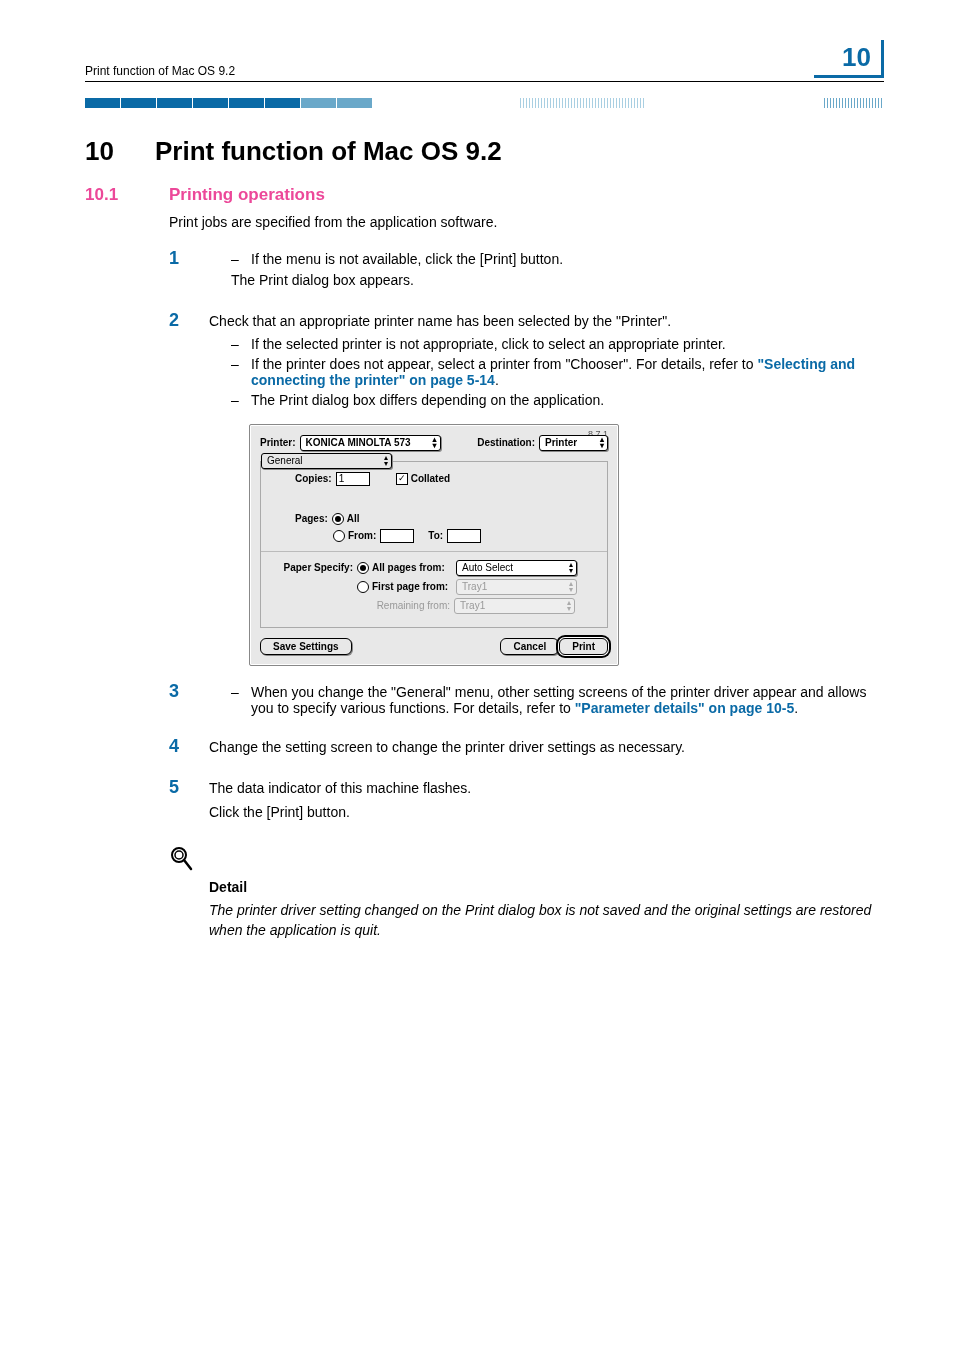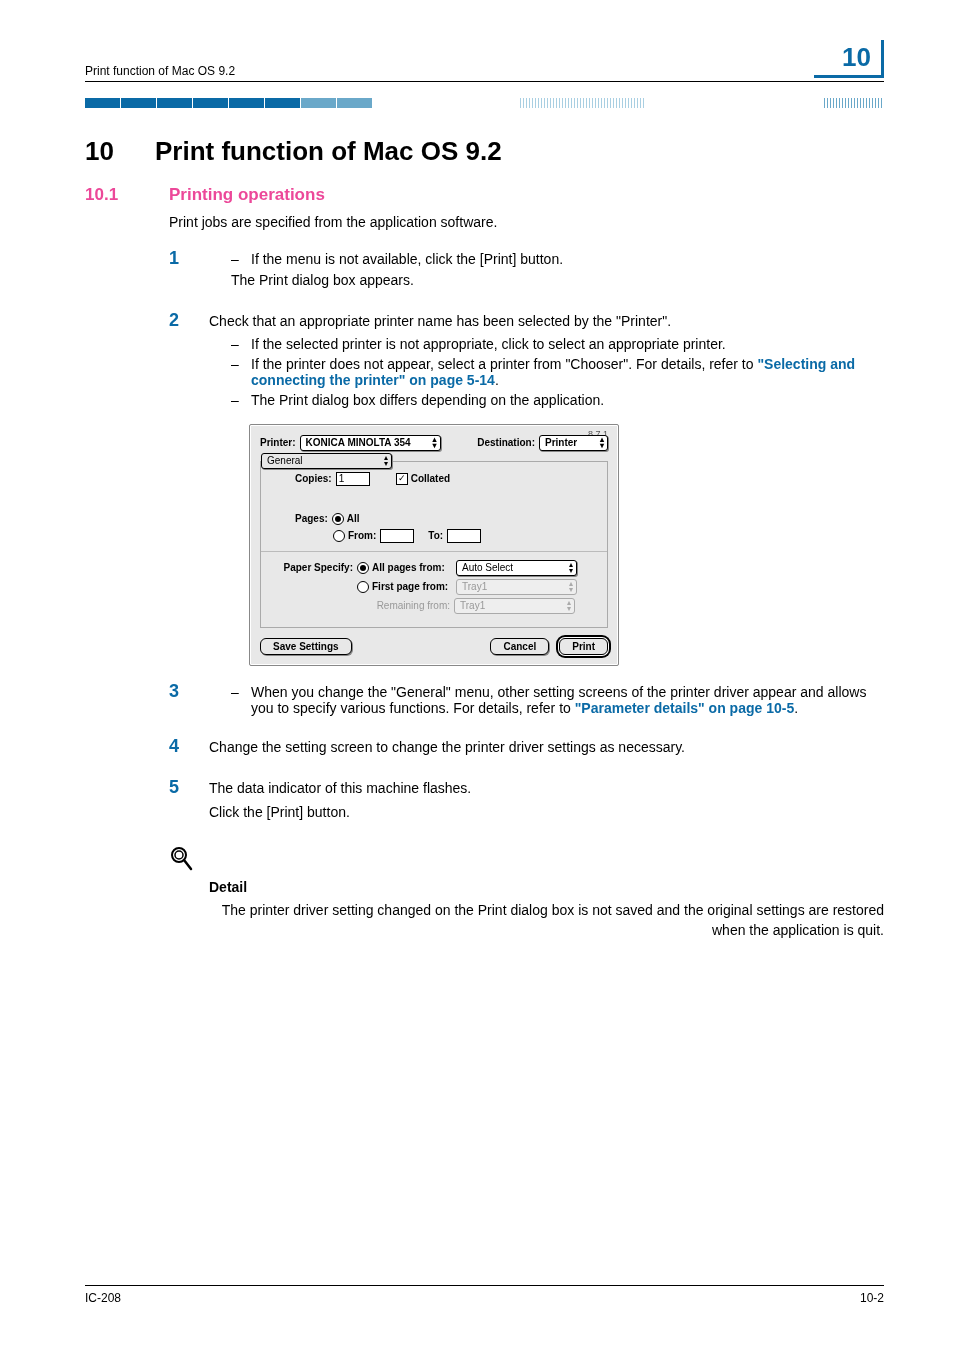--- a/index.html
+++ b/index.html
@@ -108,21 +108,21 @@
     display: flex;
     align-items: flex-start;
     margin-top: 18px;
   }
   .detail-icon {
     width: 30px;
     flex-shrink: 0;
   }
   .detail-block { flex: 1; }
   .detail-label { font-weight: bold; margin: 4px 0 2px 0; }
-  .detail-text { line-height: 1.4; text-align: right; }
+  .detail-text { font-style: italic; line-height: 1.4; }
   .footer {
     position: absolute;
     bottom: 45px;
     left: 85px;
     right: 70px;
     border-top: 1px solid #000;
     display: flex;
     justify-content: space-between;
     font-size: 12px;
     padding-top: 5px;
@@ -239,21 +239,21 @@
     text-align: right;
     width: 84px;
     display: inline-block;
     font-weight: bold;
     margin-right: 4px;
   }
   .right-align-col.grey { color: #999; font-weight: normal; }
   .paper-row { display: flex; align-items: center; justify-content: flex-start; margin: 3px 0; }
   .paper-row .mac-popup { width: 100px; }
   .button-row { display: flex; justify-content: space-between; margin-top: 10px; align-items: center; }
-  .button-row .right-btns { display: flex; gap: 10px; align-items: center; }
+  .button-row .right-btns { display: flex; gap: 0; align-items: center; }
 </style>
 </head>
 <body>
 
 <div class="page">
 
   <div class="top-header">
     <div class="running-head">Print function of Mac OS 9.2</div>
     <div class="chapter-num-top">10</div>
   </div>
@@ -323,21 +323,21 @@
   </div>
 
   <div class="dialog-wrap">
     <div class="mac-dialog">
       <span class="mac-version">8.7.1</span>
 
       <div class="mac-row" style="justify-content: space-between;">
         <div style="display:flex;align-items:center;">
           <span class="mac-label-bold">Printer:</span>
           <span class="mac-popup" style="width:120px;">
-            <span>KONICA MINOLTA 354</span>
+            <span>KONICA MINOLTA 573</span>
               <span class="arrows">▴<br>▾</span>
           </span>
         </div>
         <div style="display:flex;align-items:center;">
           <span class="mac-label-bold">Destination:</span>
           <span class="mac-popup" style="width:48px;">
             <span>Printer</span>
               <span class="arrows">▴<br>▾</span>
           </span>
         </div>
@@ -454,17 +454,13 @@
       </div>
       <div class="detail-block" style="margin-left:4px;">
       </div>
     </div>
     <div style="margin-left:40px;">
       <p class="detail-label">Detail</p>
       <p class="detail-text">The printer driver setting changed on the Print dialog box is not saved and the original settings are restored when the application is quit.</p>
     </div>
   </div>
 
-  <div class="footer">
-    <span>IC-208</span>
-    <span>10-2</span>
-  </div>
 </div>
 
 </body></html>

